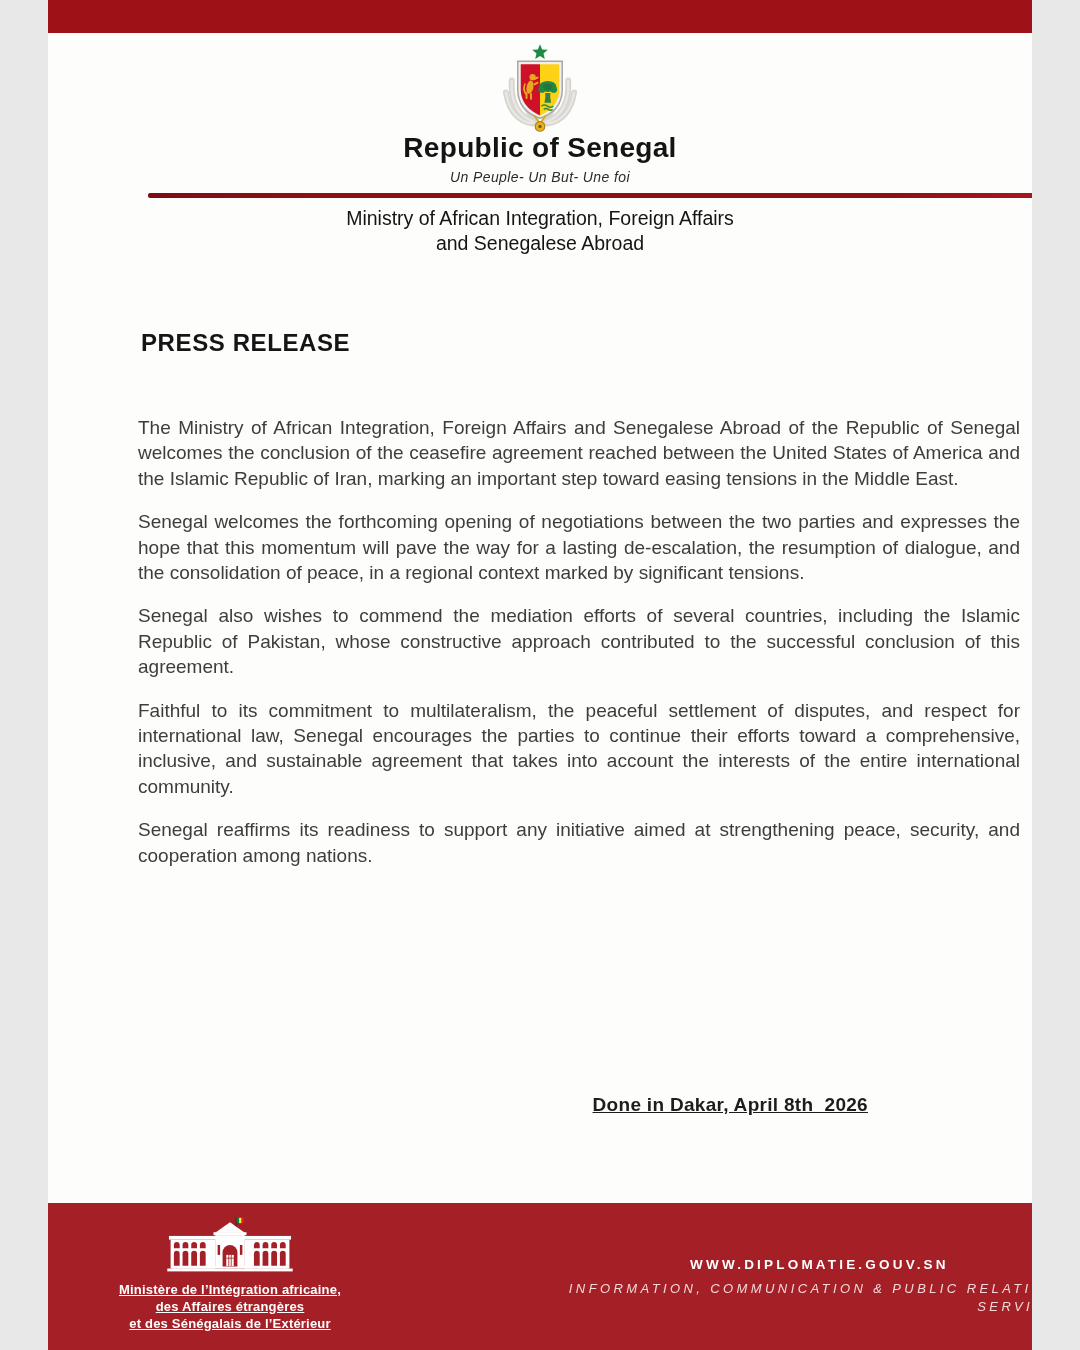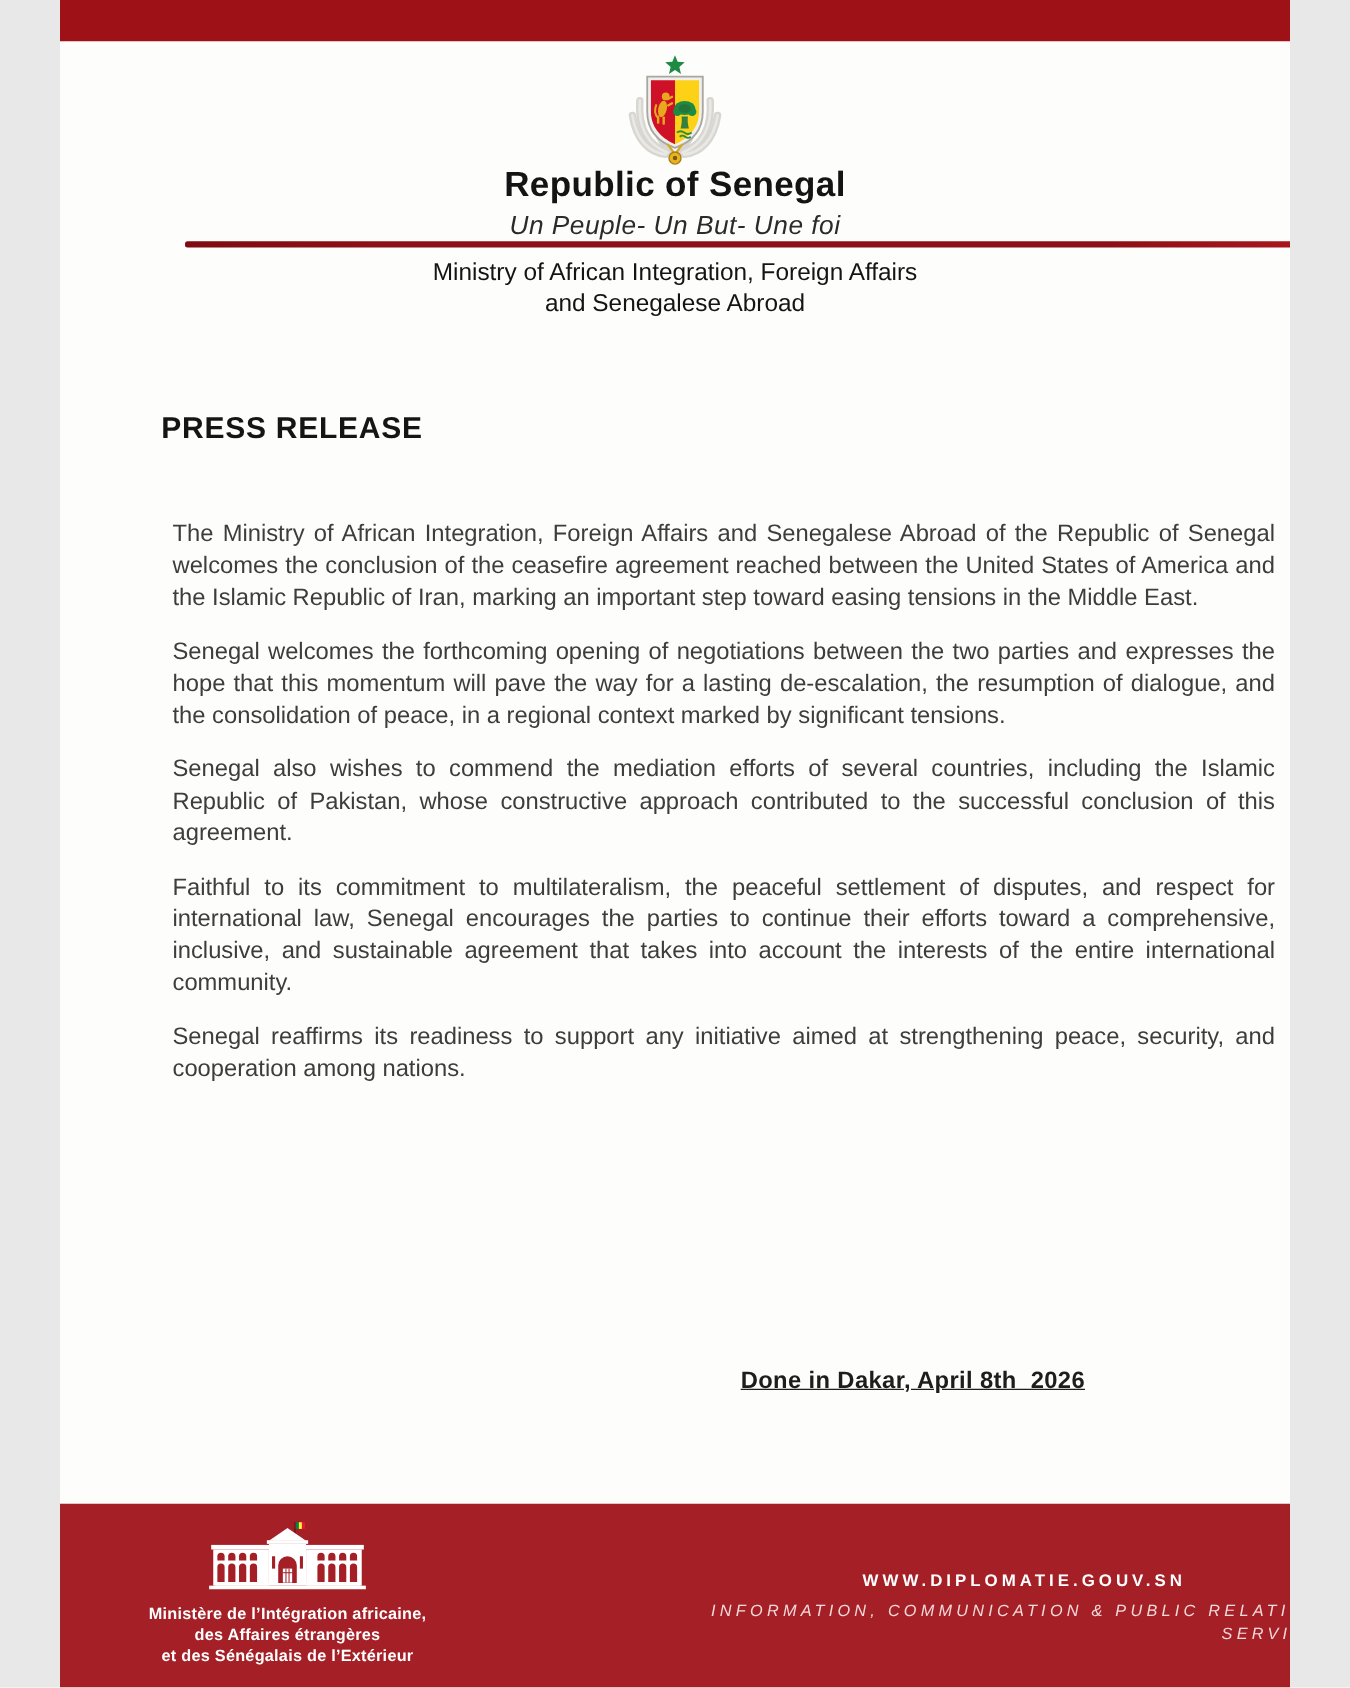--- a/index.html
+++ b/index.html
@@ -19,47 +19,47 @@
     background:var(--page-bg);overflow:hidden;
   }
   .topbar{position:absolute;top:0;left:0;width:1080px;height:33px;background:var(--top-bar-red);}
   .emblem-wrap{position:absolute;top:42px;left:0;width:100%;display:flex;justify-content:center;}
   .country{
     position:absolute;top:132px;left:0;width:100%;margin:0;text-align:center;
     font-size:28px;font-weight:bold;color:var(--heading-text);letter-spacing:.3px;
   }
   .motto{
     position:absolute;top:169px;left:0;width:100%;text-align:center;
-    font-style:italic;font-size:21px;color:#2b2b2b;letter-spacing:.4px;
+    font-style:italic;font-size:14px;color:#2b2b2b;letter-spacing:.4px;
   }
   .divider{
     position:absolute;top:193px;left:100px;width:928px;height:5px;border-radius:2px;
     background:linear-gradient(90deg,#7E0C12,var(--divider-red) 18%,var(--divider-red) 80%,#B01820);
   }
   .ministry{
     position:absolute;top:206px;left:0;width:100%;margin:0;text-align:center;
     font-size:19.5px;font-weight:normal;color:var(--heading-text);line-height:25px;
   }
   .pr-title{
-    position:absolute;top:329px;left:81px;margin:0;
+    position:absolute;top:329px;left:93px;margin:0;
     font-size:24px;font-weight:bold;color:#151515;letter-spacing:.6px;
   }
   .body-text{position:absolute;top:415px;left:90px;width:882px;}
   .body-text p{
     margin:0 0 18px 0;font-size:19px;line-height:25.4px;
     color:var(--body-text);text-align:justify;
   }
   .dateline{
     position:absolute;top:1094px;right:164px;
     font-size:19px;font-weight:bold;color:#1d1d1d;white-space:pre-wrap;letter-spacing:.3px;text-decoration:underline;
   }
   .footer{position:absolute;top:1203px;left:0;width:1080px;height:147px;background:var(--footer-red);}
   .footer-left{position:absolute;left:62px;top:12px;width:240px;text-align:center;}
   .footer-left svg{width:132px;height:60px;}
-  .fr-name{margin-top:2px;color:var(--footer-text);font-weight:bold;font-size:13px;line-height:17px;letter-spacing:.2px;}
+  .fr-name{margin-top:2px;color:var(--footer-text);font-weight:bold;font-size:13px;line-height:17px;letter-spacing:.2px;text-decoration:underline;}
   .footer-right{position:absolute;right:58px;top:54px;text-align:right;}
   .website{color:var(--footer-text);font-size:13.5px;font-weight:bold;letter-spacing:3.2px;margin-bottom:8px;text-align:center;}
   .services{color:var(--footer-text-soft);font-size:13px;letter-spacing:3.4px;line-height:17.5px;font-weight:400;font-style:italic;}
   
   .f-red{fill:#CE1126;} .f-yellow{fill:#FCD116;} .f-green{fill:#1F8A44;}
   .f-gold{fill:#E9A91F;} .f-frond{stroke:#D7D6D1;} .f-frond2{stroke:#E9E8E4;}
   .f-win{fill:var(--footer-red);}
 </style>
 </head>
 <body>

